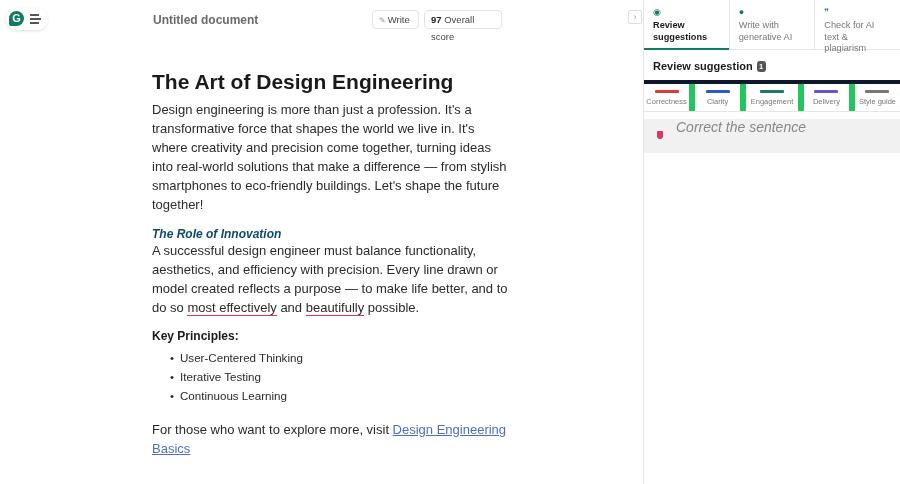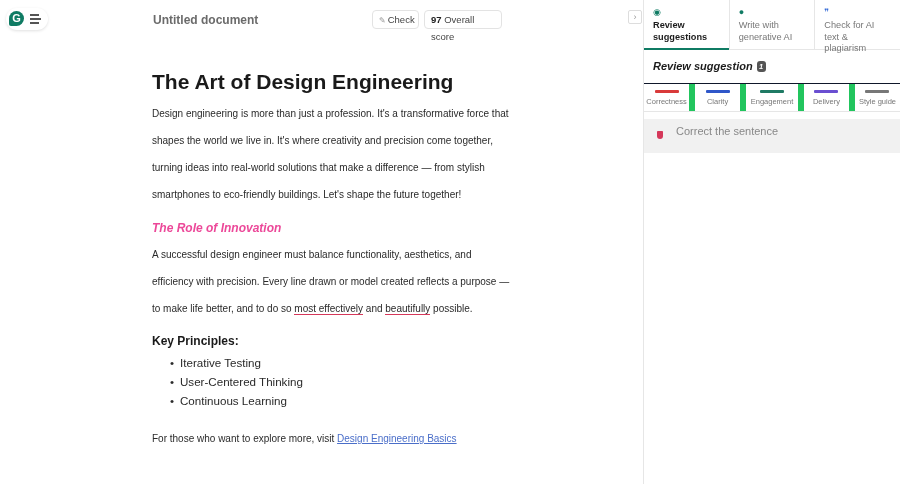--- a/index.html
+++ b/index.html
@@ -21,82 +21,82 @@
   .pill { position: absolute; top: 10px; height: 19px; border: 1px solid #e3e3e3; border-radius: 4px; background: #fff; font-size: 9.5px; color: #444; line-height: 17px; padding: 0 6px; }
   .goals { left: 372px; width: 47px; }
   .score { left: 424px; width: 78px; }
   .score b { color: #222; }
   .goals .ic { color: #999; font-size: 8px; margin-right: 2px; }
 
   .collapse-btn { position: absolute; left: 628px; top: 10px; width: 14px; height: 14px; border: 1px solid #ddd; border-radius: 2px; background: #fff; color: #999; font-size: 9px; line-height: 12px; text-align: center; }
 
   .content { position: absolute; left: 152px; top: 70px; width: 360px; }
   .h1 { font-size: 21px; font-weight: bold; color: #1a1a1a; margin-bottom: 6px; }
-  .para { font-size: 10px; line-height: 27px; color: #2a2a2a; }
-  .h2 { font-size: 12px; font-weight: bold; font-style: italic; color: #ec4899; margin-top: 13px; margin-bottom: 6px; }
+  .para { font-size: 13px; line-height: 19px; color: #2a2a2a; }
+  .h2 { font-size: 12px; font-weight: bold; font-style: italic; color: #0c4a6e; margin-top: 13px; margin-bottom: 0; }
   .h3 { font-size: 12px; font-weight: bold; color: #1a1a1a; margin-top: 12px; margin-bottom: 5px; }
   .err { border-bottom: 1.5px solid #d5385a; }
   ul.principles { list-style: none; padding-left: 18px; }
   ul.principles li { font-size: 11.6px; line-height: 19px; color: #2a2a2a; position: relative; padding-left: 10px; }
   ul.principles li::before { content: "•"; position: absolute; left: 0; top: 0; }
   .last { margin-top: 15px; }
   .link { color: #4a6ec9; text-decoration: underline; }
 
   .sidebar { position: absolute; left: 643px; top: 0; width: 257px; height: 484px; border-left: 1px solid #e6e6e6; background: #fff; }
   .tabs { display: flex; height: 50px; border-bottom: 1px solid #e6e6e6; }
   .tab { flex: 1; padding: 7px 9px 0 9px; border-right: 1px solid #e6e6e6; font-size: 9.2px; line-height: 11.5px; color: #777; position: relative; }
   .tab:last-child { border-right: none; }
   .tab.active { color: #1c1c1c; font-weight: bold; }
   .tab.active::after { content: ""; position: absolute; left: 0; right: 0; bottom: -1px; height: 2px; background: #0f7b63; }
   .tab .tab-ic { display: block; height: 12px; font-size: 9px; color: #0f7b63; margin-bottom: 1px; }
 
-  .rs-header { height: 34px; border-bottom: 1px solid #0f172a; padding: 10px 9px 8px 9px; font-size: 11px; font-weight: bold; color: #1c1c1c; font-style: italic; }
+  .rs-header { height: 34px; border-bottom: 4px solid #0f172a; padding: 10px 9px 8px 9px; font-size: 11px; font-weight: bold; color: #1c1c1c; }
   .badge { display: inline-block; width: 9px; height: 11px; border-radius: 3px; background: #555; color: #fff; font-size: 7.5px; text-align: center; line-height: 11px; margin-left: 4px; vertical-align: 1px; }
 
   .cats { display: flex; height: 28px; border-bottom: 1px solid #e6e6e6; }
   .cat { flex: 1; border-right: 6px solid #22c55e; text-align: center; font-size: 7.5px; color: #777; padding-top: 6px; }
   .cat:last-child { border-right: none; }
   .cat .bar { display: block; width: 24px; height: 2.5px; margin: 0 auto 4px auto; border-radius: 1px; }
 
   .card { margin: 7px 0 0 0; background: #f1f1f1; height: 34px; position: relative; }
   .card .shield { position: absolute; left: 13px; top: 12px; width: 6px; height: 8px; background: #d5385a; border-radius: 1px 1px 4px 4px; }
-  .card .ctitle { position: absolute; left: 32px; top: 6px; font-size: 11px; color: #888; }
+  .card .ctitle { position: absolute; left: 32px; top: 0; font-size: 14px; color: #888; font-style: italic; }
   .card .cdesc { position: absolute; left: 32px; top: 18px; font-size: 9.3px; color: #2a2a2a; white-space: nowrap; }
 </style>
 </head>
 <body>
 
 <div class="editor">
   <div class="logo-pill">
     <div class="g-logo">G</div>
     <div class="menu-icon">
         <span></span>
         <span></span>
         <span></span>
       </div>
   </div>
   <div class="doc-title">Untitled document</div>
 
   <div class="pill goals">
-    <span class="ic">✎</span><span>Check</span>
+    <span class="ic">✎</span><span>Write</span>
   </div>
   <div class="pill score">
     <b>97</b> <span>Overall score</span>
   </div>
   <div class="collapse-btn">›</div>
 
   <div class="content">
     <div class="h1">The Art of Design Engineering</div>
     <p class="para">Design engineering is more than just a profession. It's a transformative force that shapes the world we live in. It's where creativity and precision come together, turning ideas into real-world solutions that make a difference — from stylish smartphones to eco-friendly buildings. Let's shape the future together!</p>
     <div class="h2">The Role of Innovation</div>
     <p class="para"><span>A successful design engineer must balance functionality, aesthetics, and efficiency with precision. Every line drawn or model created reflects a purpose — to make life better, and to do so </span><span class="err">most effectively</span><span> and </span><span class="err">beautifully</span><span> possible.</span></p>
     <div class="h3">Key Principles:</div>
     <ul class="principles">
+      <li>User-Centered Thinking</li>
       <li>Iterative Testing</li>
-      <li>User-Centered Thinking</li>
       <li>Continuous Learning</li>
     </ul>
     <p class="para last"><span>For those who want to explore more, visit </span><span class="link">Design Engineering Basics</span></p>
   </div>
 </div>
 
 <div class="sidebar">
   <div class="tabs">
     <div class="tab active">
       <span class="tab-ic">◉</span>

